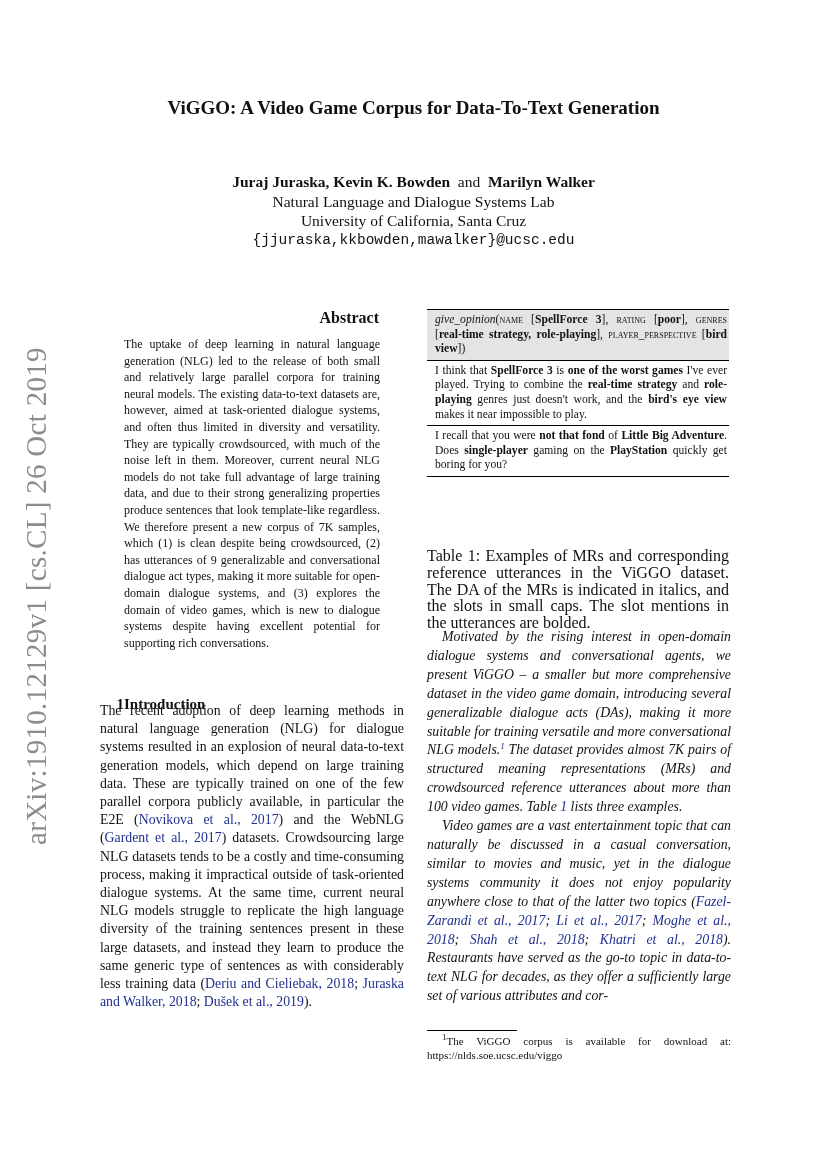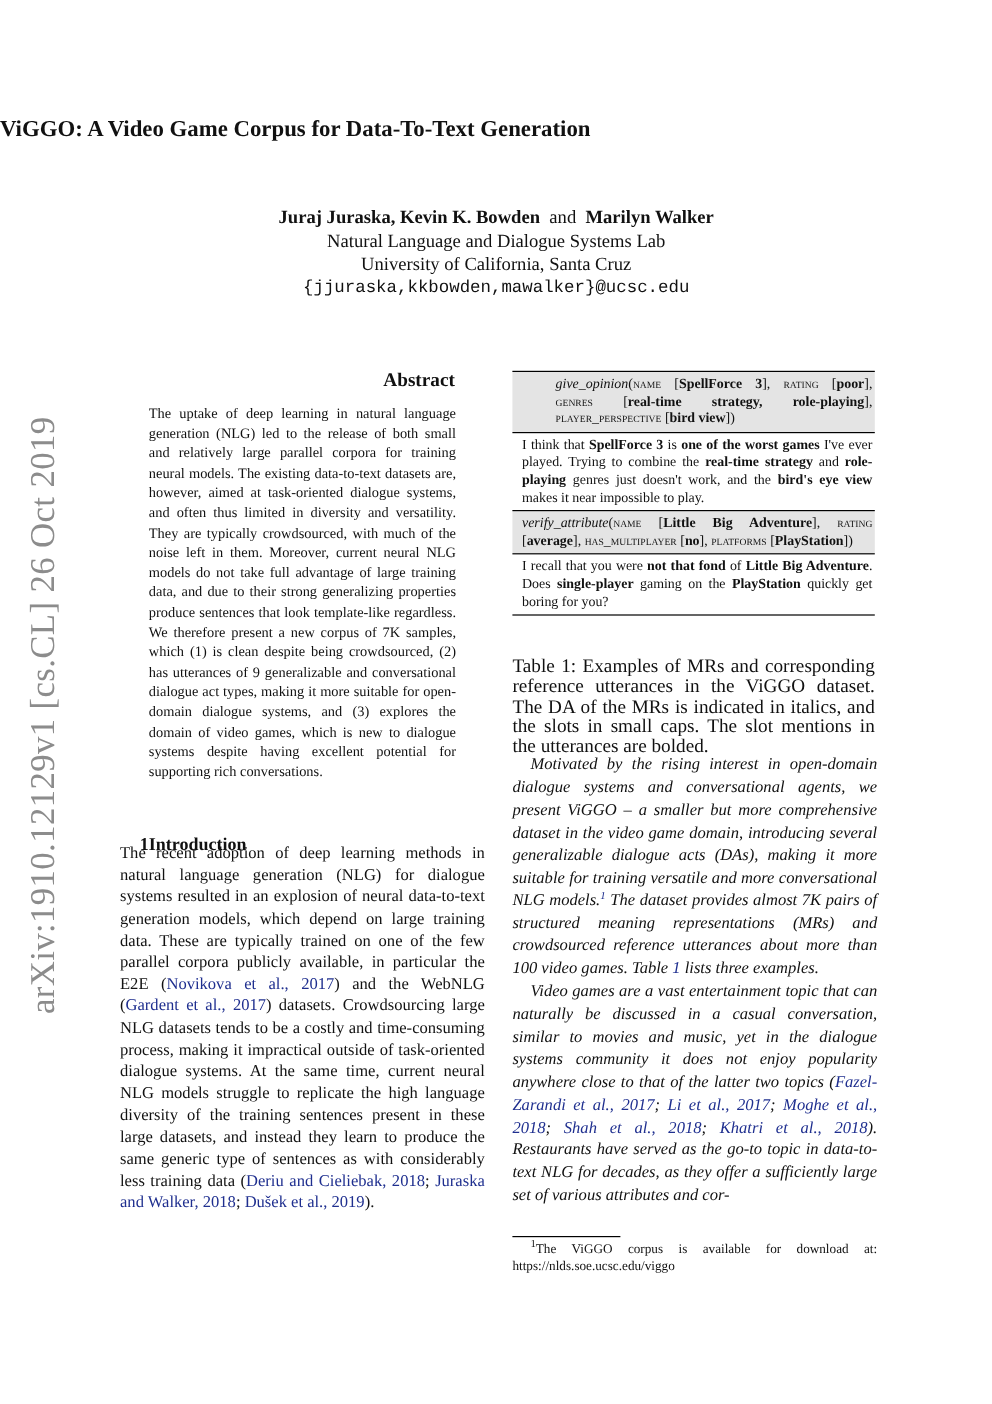--- a/index.html
+++ b/index.html
@@ -1,37 +1,37 @@
 <!DOCTYPE html>
 <html><head>
 <meta charset="utf-8">
 <style>
   html, body { margin: 0; padding: 0; background: #ffffff; }
   body { width: 827px; height: 1170px; position: relative; overflow: hidden;
          font-family: "Liberation Serif", "DejaVu Serif", serif; color: #111; }
   .abs { position: absolute; }
-  .title { left: 0; width: 827px; top: 96px; text-align: left; font-weight: bold;
+  .title { left: 0; width: 827px; top: 96px; text-align: center; font-weight: bold;
            font-size: 19px; line-height: 23px; }
   .authors { left: 0; width: 827px; top: 172px; text-align: center; font-size: 15.5px; line-height: 19.5px; }
   .authors b { font-weight: bold; }
   .mono { font-family: "Liberation Mono", "DejaVu Sans Mono", monospace; font-size: 14.5px; }
   .arxiv { left: 20px; top: 845px; transform-origin: 0 0; transform: rotate(-90deg);
            white-space: nowrap; font-size: 29px; color: #8c8c8c; letter-spacing: 0.3px; width: 490px; }
   .col { text-align: justify; font-size: 13.3px; line-height: 17.2px; hyphens: none; }
   .col p { margin: 0; }
   .abstract-head { left: 125px; width: 254px; top: 309px; text-align: right; font-weight: bold; font-size: 16px; }
   .abstract { left: 124px; width: 256px; top: 336px; font-size: 12px; line-height: 16.6px; }
   .sec { left: 100px; top: 696px; font-weight: bold; font-size: 15px; text-align: right; }
   .sec .num { display: inline-block; width: 24px; }
   .intro { left: 100px; width: 304px; top: 702px; font-size: 13.8px; line-height: 18.2px; }
   a.cite, span.cite { color: #1f2f8f; text-decoration: none; }
   .table { left: 427px; width: 302px; top: 309px; font-size: 11.6px; line-height: 14.6px; }
   .table .row { padding: 3px 2px 3px 8px; text-align: justify; }
   .table .mr { background: #e4e4e4; }
-  .table .rule-top { border-top: 1px solid #000; padding-left: 36px; }
+  .table .rule-top { border-top: 1px solid #000; }
   .table .rule-mid { border-top: 0.8px solid #000; }
   .table .rule-bot { border-bottom: 1px solid #000; }
   .sc { font-variant: small-caps; font-size: 11.6px; }
   .caption { left: 427px; width: 302px; top: 548px; font-size: 16px; line-height: 16.8px; text-align: justify; }
   .right { left: 427px; width: 304px; top: 628px; font-size: 13.8px; line-height: 18.9px; font-style: italic; }
   .right p { text-indent: 15px; }
   sup { font-size: 9px; line-height: 0; vertical-align: 5px; }
   .fn-rule { left: 427px; top: 1030px; width: 90px; border-top: 1px solid #000; }
   .footnote { left: 427px; width: 304px; top: 1034px; font-size: 11px; line-height: 14px; text-align: justify; }
   .footnote .ind { display: inline-block; width: 15px; }
@@ -64,21 +64,20 @@
 <div class="abs sec">
   <span class="num">1</span><span>Introduction</span>
 </div>
 <div class="abs col intro">
   <p><span>The recent adoption of deep learning methods in natural language generation (NLG) for dialogue systems resulted in an explosion of neural data-to-text generation models, which depend on large training data. These are typically trained on one of the few parallel corpora publicly available, in particular the E2E (</span><a class="cite">Novikova et al., 2017</a><span>) and the WebNLG (</span><a class="cite">Gardent et al., 2017</a><span>) datasets. Crowdsourcing large NLG datasets tends to be a costly and time-consuming process, making it impractical outside of task-oriented dialogue systems. At the same time, current neural NLG models struggle to replicate the high language diversity of the training sentences present in these large datasets, and instead they learn to produce the same generic type of sentences as with considerably less training data (</span><a class="cite">Deriu and Cieliebak, 2018</a><span>; </span><a class="cite">Juraska and Walker, 2018</a><span>; </span><a class="cite">Dušek et al., 2019</a><span>).</span></p>
 </div>
 
 <div class="abs table" id="table1">
     <div class="row mr rule-top"><i>give_opinion</i>(<span class="sc">name</span> [<b>SpellForce 3</b>], <span class="sc">rating</span> [<b>poor</b>], <span class="sc">genres</span> [<b>real-time strategy, role-playing</b>], <span class="sc">player_perspective</span> [<b>bird view</b>])</div>
     <div class="row utt rule-mid"><span>I think that </span><b>SpellForce 3</b><span> is </span><b>one of the worst games</b><span> I've ever played. Trying to combine the </span><b>real-time strategy</b><span> and </span><b>role-playing</b><span> genres just doesn't work, and the </span><b>bird's eye view</b><span> makes it near impossible to play.</span></div>
-    <div class="row mr rule-mid"><i>verify_attribute</i>(<span class="sc">name</span> [<b>Little Big Adventure</b>], <span class="sc">rating</span> [<b>average</b>], <span class="sc">has_multiplayer</span> [<b>no</b>], <span class="sc">platforms</span> [<b>PlayStation</b>])</div>
     <div class="row utt rule-mid rule-bot"><span>I recall that you were </span><b>not that fond</b><span> of </span><b>Little Big Adventure</b><span>. Does </span><b>single-player</b><span> gaming on the </span><b>PlayStation</b><span> quickly get boring for you?</span></div>
   </div>
 <div class="abs caption">Table 1: Examples of MRs and corresponding reference utterances in the ViGGO dataset. The DA of the MRs is indicated in italics, and the slots in small caps. The slot mentions in the utterances are bolded.</div>
 
 <div class="abs col right">
   <p><span>Motivated by the rising interest in open-domain dialogue systems and conversational agents, we present ViGGO – a smaller but more comprehensive dataset in the video game domain, introducing several generalizable dialogue acts (DAs), making it more suitable for training versatile and more conversational NLG models.</span><sup><a class="cite">1</a></sup><span> The dataset provides almost 7K pairs of structured meaning representations (MRs) and crowdsourced reference utterances about more than 100 video games. Table </span><a class="cite">1</a><span> lists three examples.</span></p>
   <p><span>Video games are a vast entertainment topic that can naturally be discussed in a casual conversation, similar to movies and music, yet in the dialogue systems community it does not enjoy popularity anywhere close to that of the latter two topics (</span><a class="cite">Fazel-Zarandi et al., 2017</a>; <a class="cite">Li et al., 2017</a>; <a class="cite">Moghe et al., 2018</a>; <a class="cite">Shah et al., 2018</a>; <a class="cite">Khatri et al., 2018</a><span>). Restaurants have served as the go-to topic in data-to-text NLG for decades, as they offer a sufficiently large set of various attributes and cor-</span></p>
 </div>
 
 <div class="abs fn-rule"></div>

